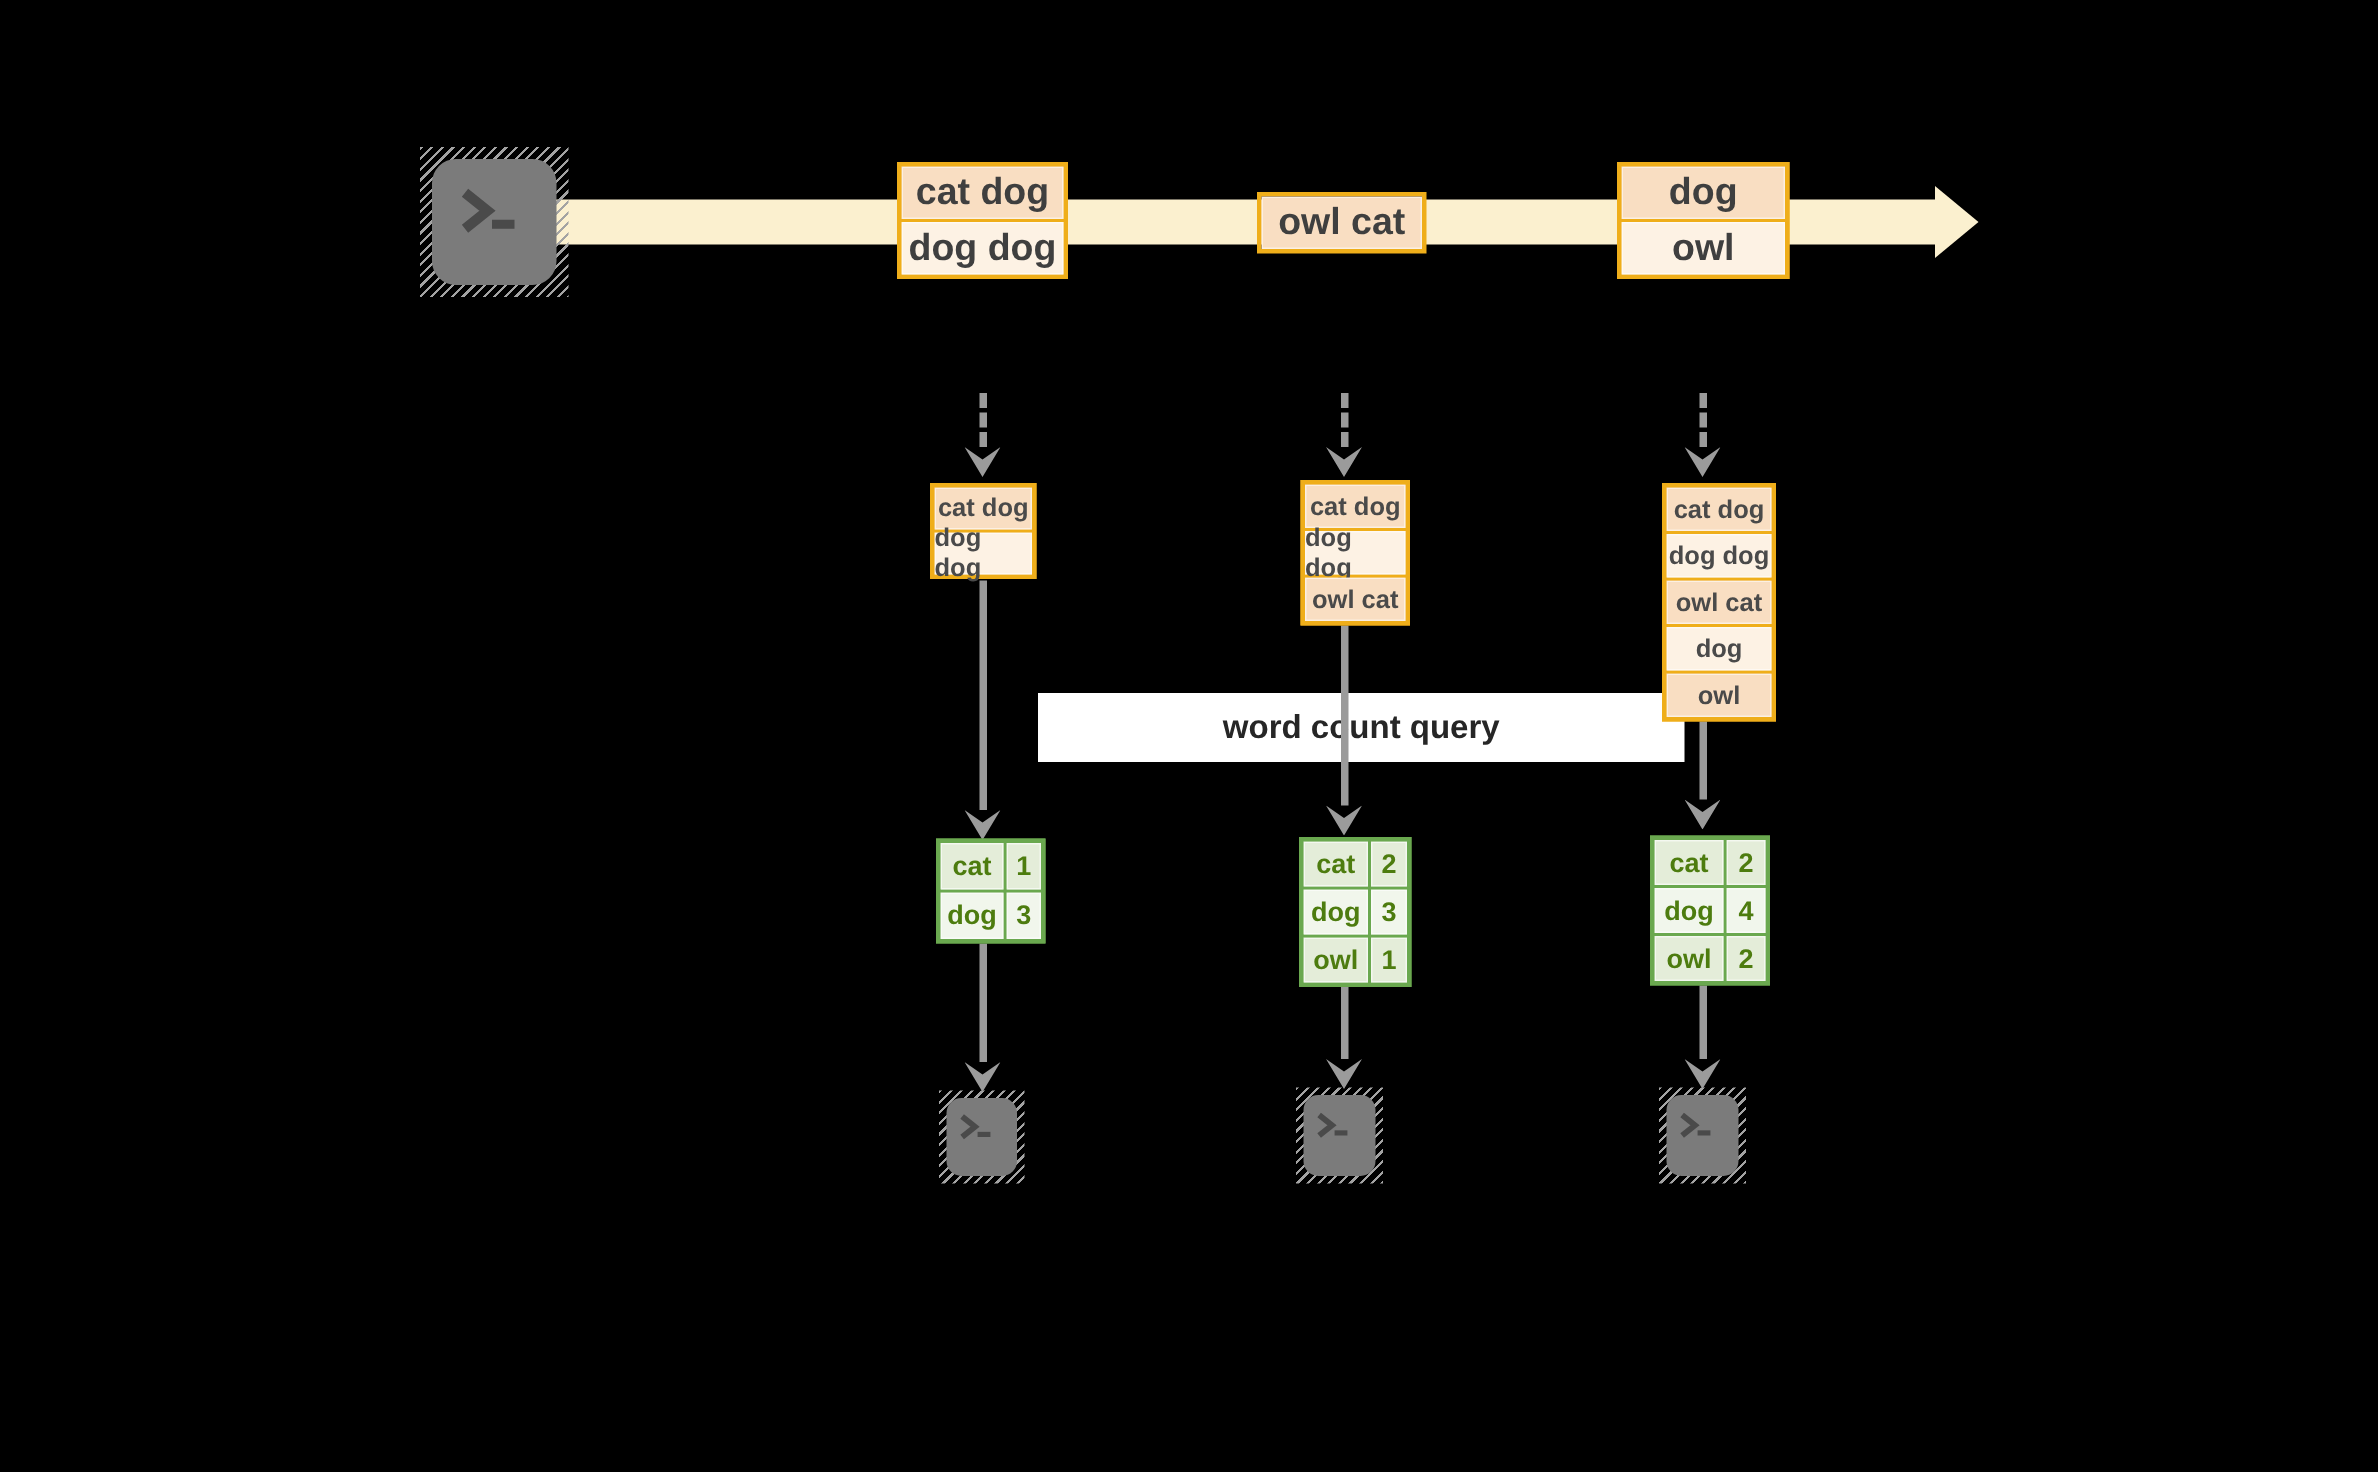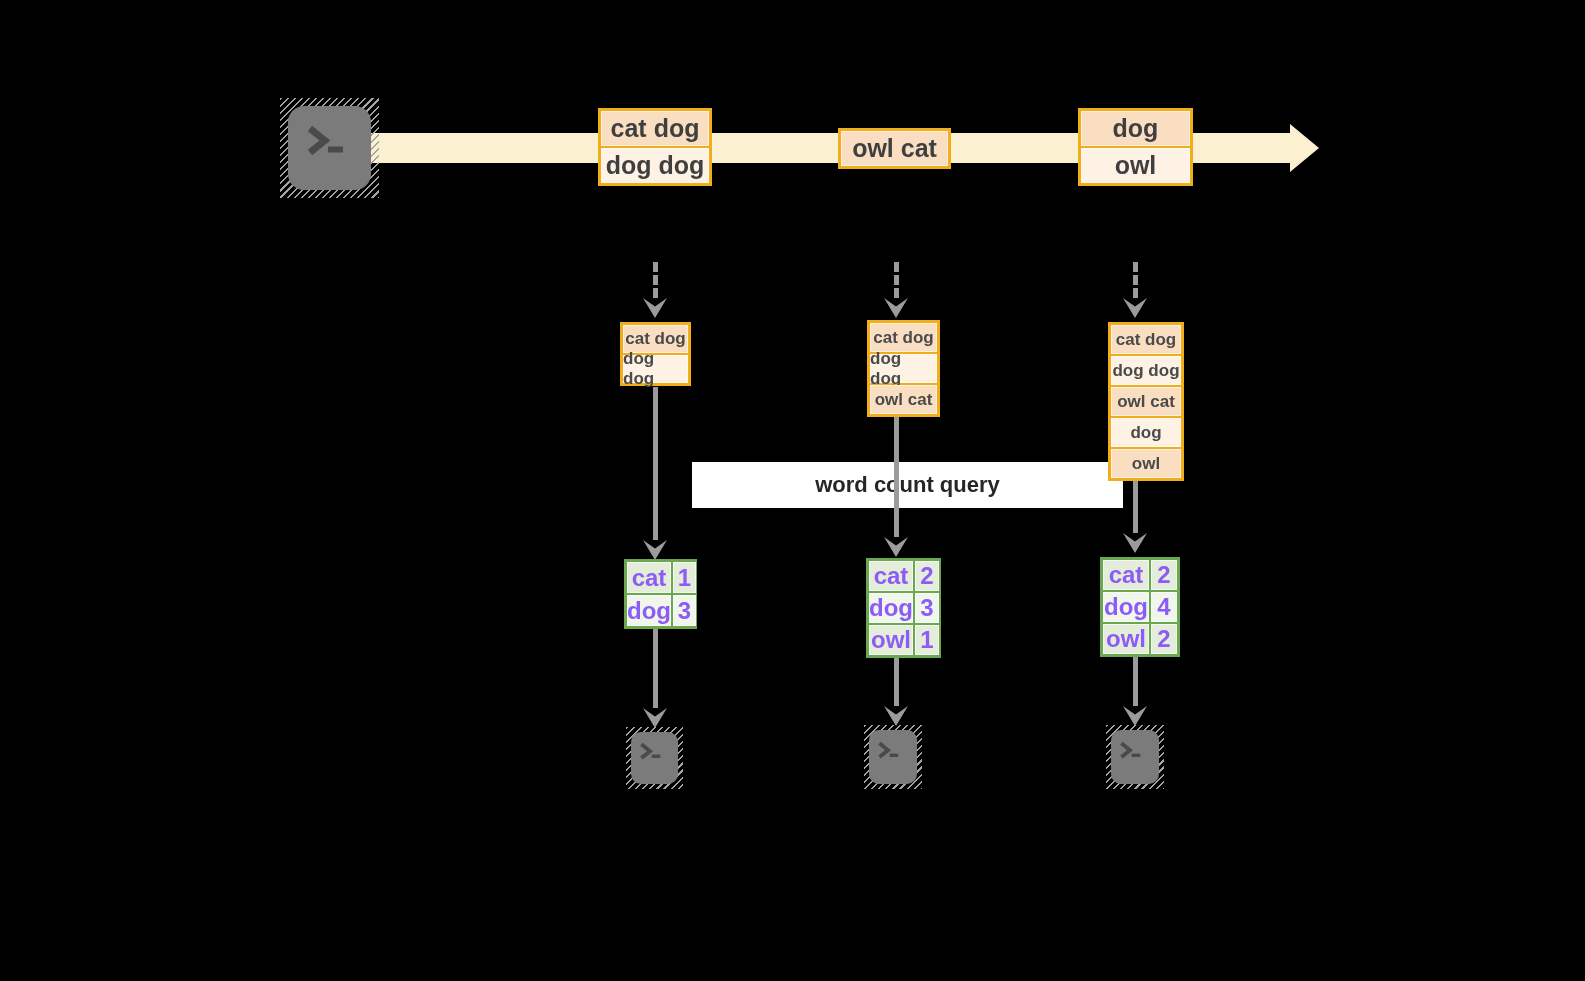--- a/index.html
+++ b/index.html
@@ -22,21 +22,21 @@
   .obox .cell{background:var(--peach);display:flex;align-items:center;justify-content:center;
     color:var(--ink);box-shadow:inset 0 0 0 1px rgba(255,255,255,.55);}
   .obox .cell:nth-child(even){background:var(--cream);}
   .msg .cell{font-size:25px;}
   .state .cell{font-size:17px;color:#4a4a4a;}
 
   
   .gtable{position:absolute;border:3px solid var(--green);background:var(--green);
     display:grid;gap:2px;z-index:5;}
   .gtable .cell{display:flex;align-items:center;justify-content:center;
-    font-size:24px;color:#8b5cf6;box-shadow:inset 0 0 0 1px rgba(255,255,255,.6);background:var(--glight);}
+    font-size:18px;color:#4d7c0f;box-shadow:inset 0 0 0 1px rgba(255,255,255,.6);background:var(--glight);}
   .gtable .cell:nth-child(4n+1),.gtable .cell:nth-child(4n+2){background:var(--gdark);}
 
   
   .vline{position:absolute;width:5px;background:var(--gray);z-index:3;}
   .vdash{position:absolute;width:0;border-left:5px dashed var(--gray);z-index:3;}
   .chev{position:absolute;width:24px;height:20px;background:var(--gray);z-index:3;
     clip-path:polygon(0 0,50% 42%,100% 0,50% 100%);}
 
   
   .qlabel{position:absolute;left:692px;top:462px;width:431px;height:46px;background:#fff;

